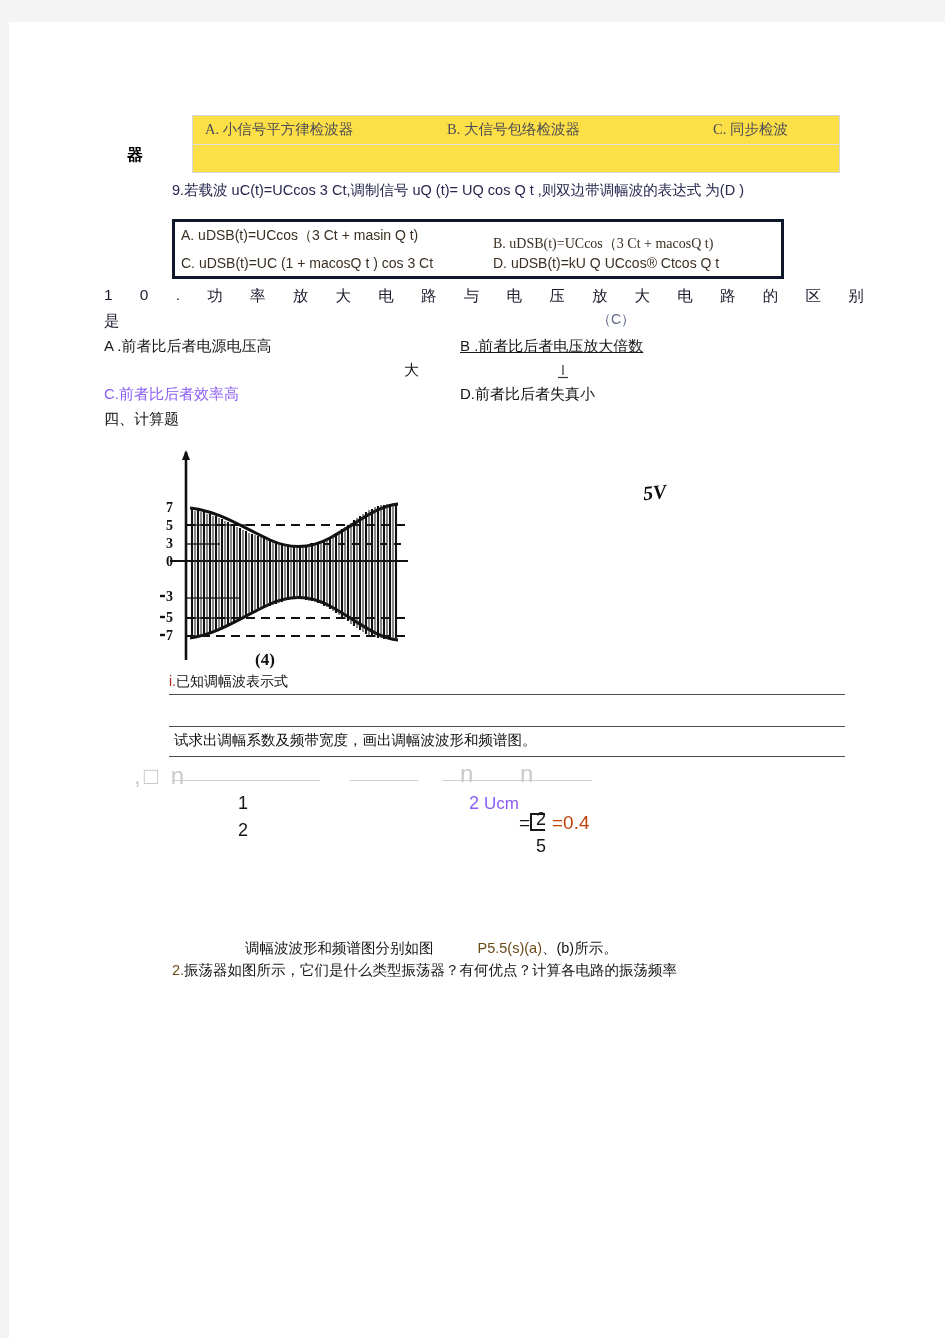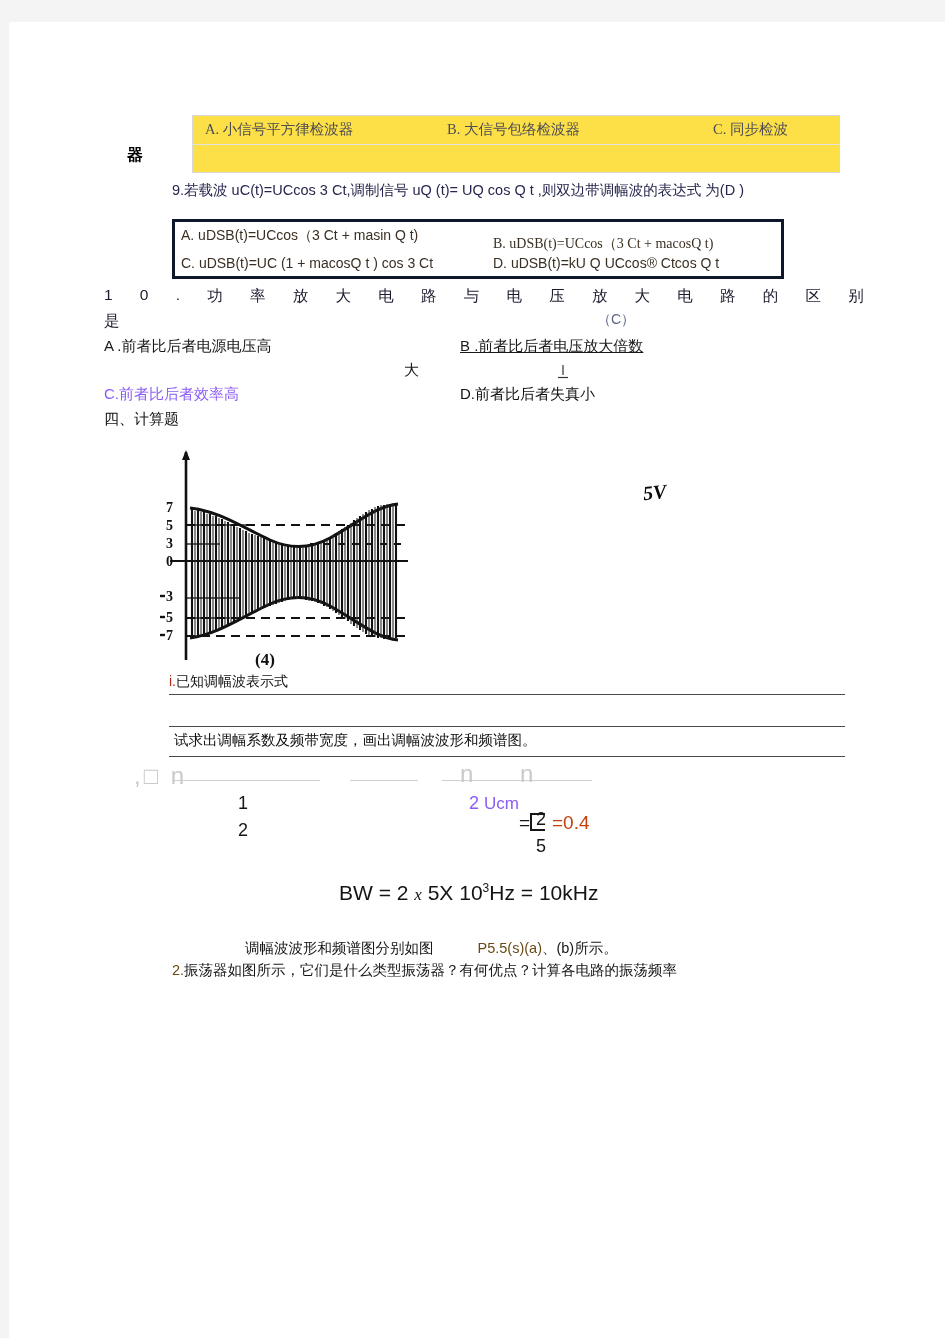--- a/index.html
+++ b/index.html
@@ -517,23 +517,16 @@
   <div id="sol-frac-25">
     <span class="num">2</span>
     <span class="den">5</span>
   </div>
 
   <div id="sol-eq-mid">
     <span>=</span><span id="sol-box-glyph"></span>
   </div>
   <div id="sol-tail">=0.4</div>
 
-  <div id="bw-line">
-    <span>BW = 2</span>
-    <span class="ital">x</span>
-    <span>5X 10</span><sup>3</sup><span>Hz</span>
-    <span>=</span>
-    <span>10kHz</span>
-  </div>
 
   <div id="final-1"><span>调幅波波形和频谱图分别如图</span><span class="gap"></span><span class="ref">P5.5(s)(a)</span><span>、(b)所示。</span></div>
   <div id="final-2"><span class="lead">2.</span><span>振荡器如图所示，它们是什么类型振荡器？有何优点？计算各电路的振荡频率</span></div>
 </div>
 
 </body></html>

